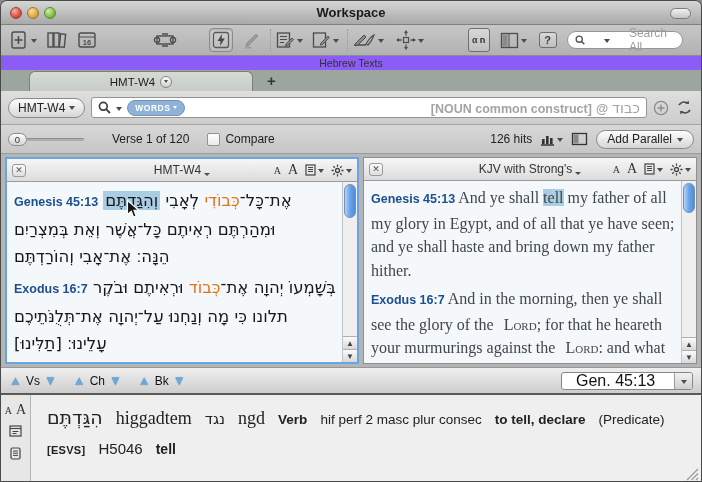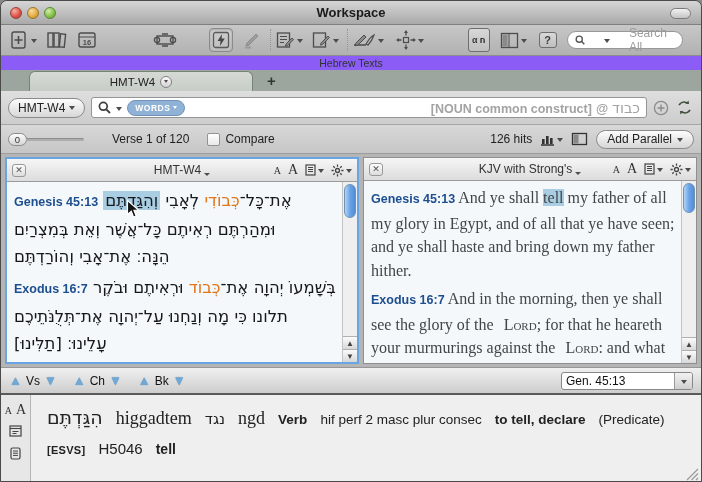--- a/index.html
+++ b/index.html
@@ -111,21 +111,21 @@
   .cursor { position:absolute; left:40%; top:8px; z-index:5; }
 
   
   .navbar { height:26px; background:linear-gradient(#f0f0f0,#cdcdcd); border-top:1px solid #979797;
             display:flex; align-items:center; padding:0 8px; }
   .navgrp { display:flex; align-items:center; gap:4px; margin-right:16px; }
   .tri { color:#6fa9d7; font-size:13px; line-height:1; text-shadow:0 0 1px #44749c; }
   .navlbl { font-size:12px; color:#111; }
   .refcombo { margin-left:auto; width:132px; height:18px; border:1px solid #878787; border-radius:3px; background:#fff;
               display:flex; align-items:center; overflow:hidden; }
-  .refcombo .txt { flex:1; font-size:12px; color:#111; padding-left:4px; }
+  .refcombo .txt { flex:1; font-size:16px; color:#111; padding-left:14px; }
   .refcombo .dbtn { width:18px; height:100%; border-left:1px solid #9a9a9a; background:linear-gradient(#f2f2f2,#cfcfcf);
                     display:flex; align-items:center; justify-content:center; }
 
   
   .details { height:90px; border-top:2px solid #5a5a5a; background:#efefef; display:flex; position:relative; }
   .d-side { width:30px; background:#e7e7e7; border-right:1px solid #b5b5b5; padding-top:5px; text-align:center; }
   .d-side .aa { font-family:"Liberation Serif", serif; color:#333; }
   .d-side .aa .aSm { font-size:10px; } .d-side .aa .aLg { font-size:14px; }
   .d-side .sideicon { margin-top:5px; }
   .d-main { flex:1; padding:11px 16px 0; overflow:hidden; }

